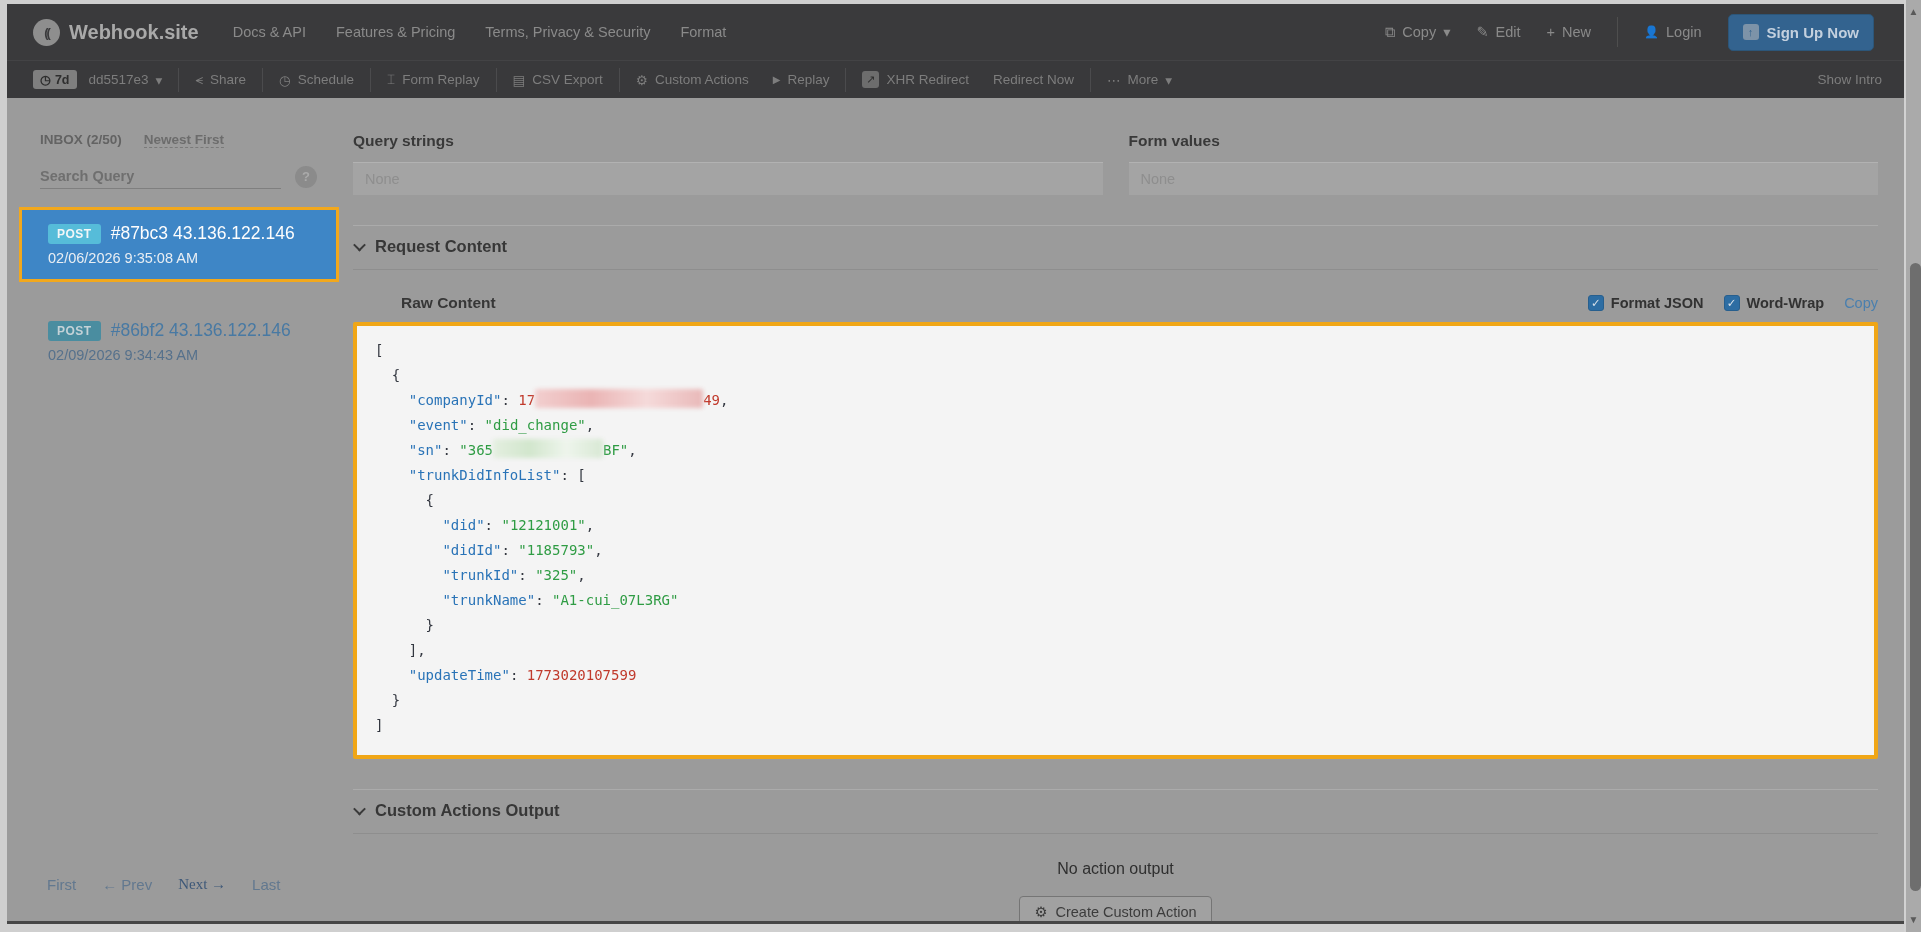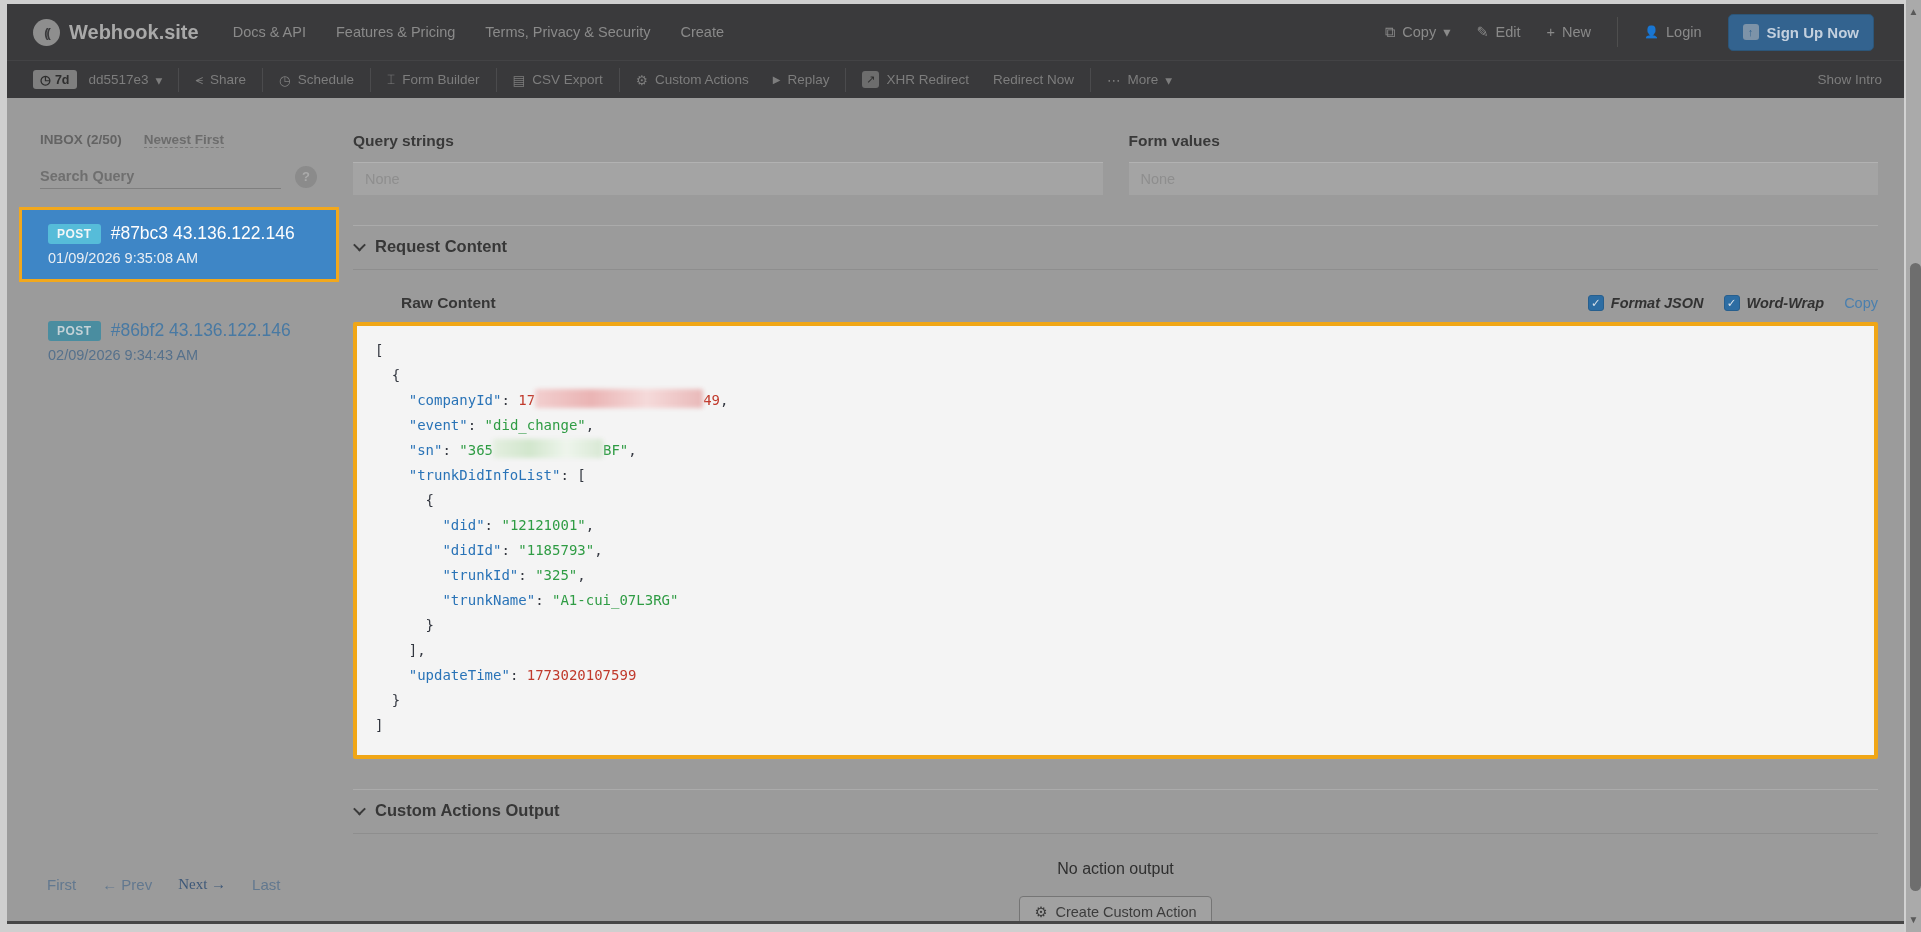--- a/index.html
+++ b/index.html
@@ -93,21 +93,21 @@
                   padding:11px 0 13px; font-size:16.5px; font-weight:bold; color:#373737;
                   display:flex; align-items:center; }
   .chev { width:9px; height:9px; border-left:2.5px solid #3a3a3a; border-bottom:2.5px solid #3a3a3a;
           transform:rotate(-45deg) translate(1px,-1px); margin:0 11px 0 2px; display:inline-block; }
   .raw-head { display:flex; align-items:center; margin-top:24px;margin-left:48px; }
   .raw-title { font-size:15.5px; font-weight:bold; color:#373737; flex:1; }
   .raw-controls { display:flex; align-items:center; gap:20px; }
   .cb-group { display:flex; align-items:center; gap:7px; cursor:pointer; }
   .cb { width:16px; height:16px; background:#2d6da3; border:1px solid #275f8e; border-radius:3px;
         color:#d5dfe8; font-size:11.5px; display:inline-flex; align-items:center; justify-content:center; }
-  .cb-label { font-size:14.5px; font-weight:bold; color:#323232;font-style:italic; }
+  .cb-label { font-size:14.5px; font-weight:bold; color:#323232; }
   .copy-link { color:#4a7fae; font-size:14.5px; cursor:pointer; }
 
   
   .code-block { margin-top:10px; background:#f4f4f4; border:4px solid #f0a616;
                 border-radius:2px; padding:12px 18px; height:437px; overflow:hidden;
                 font-family:"DejaVu Sans Mono", monospace; font-size:14px; line-height:25px;
                 white-space:pre-wrap; }
   .tok-p { color:#333740; }
   .tok-k { color:#2973b7; }
   .tok-s { color:#2f9c44; }
@@ -144,21 +144,21 @@
         <span class="brand">
           <span class="logo-circle">
               <span>((</span>
             </span>
           <span>Webhook.site</span>
         </span>
         <nav class="nav-links">
           <a>Docs &amp; API</a>
           <a>Features &amp; Pricing</a>
           <a>Terms, Privacy &amp; Security</a>
-          <a>Create</a>
+          <a>Format</a>
         </nav>
       </div>
       <div class="nav-right">
         <div class="nav-act">
           <a>
             <span class="icon">⧉</span>
             <span>Copy</span>
             <span class="icon">▾</span>
           </a>
           <a>
@@ -199,21 +199,21 @@
         <span>Share</span>
       </span>
       <span class="tb-sep"></span>
       <span class="tb-item">
         <span class="icon">◷</span>
         <span>Schedule</span>
       </span>
       <span class="tb-sep"></span>
       <span class="tb-item">
         <span class="icon">⌶</span>
-        <span>Form Builder</span>
+        <span>Form Replay</span>
       </span>
       <span class="tb-sep"></span>
       <span class="tb-item">
         <span class="icon">▤</span>
         <span>CSV Export</span>
       </span>
       <span class="tb-sep"></span>
       <span class="tb-item">
         <span class="icon">⚙</span>
         <span>Custom Actions</span>
@@ -256,21 +256,21 @@
             </span>
         </div>
         <div class="req-list">
           <div class="req-item selected">
             <div class="req-line1">
               <span class="method-badge">POST</span>
               <span class="req-id">
                 <span>#87bc3</span> <span>43.136.122.146</span>
               </span>
             </div>
-            <div class="req-date">01/09/2026 9:35:08 AM</div>
+            <div class="req-date">02/06/2026 9:35:08 AM</div>
           </div>
           <div class="req-item plain">
             <div class="req-line1">
               <span class="method-badge">POST</span>
               <span class="req-id">
                 <span>#86bf2</span> <span>43.136.122.146</span>
               </span>
             </div>
             <div class="req-date">02/09/2026 9:34:43 AM</div>
           </div>

